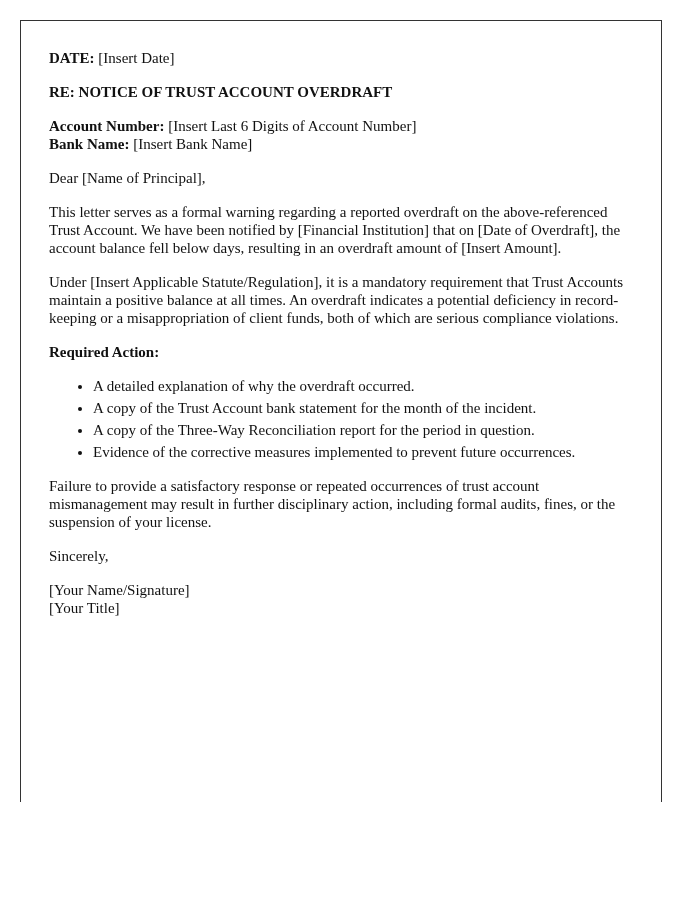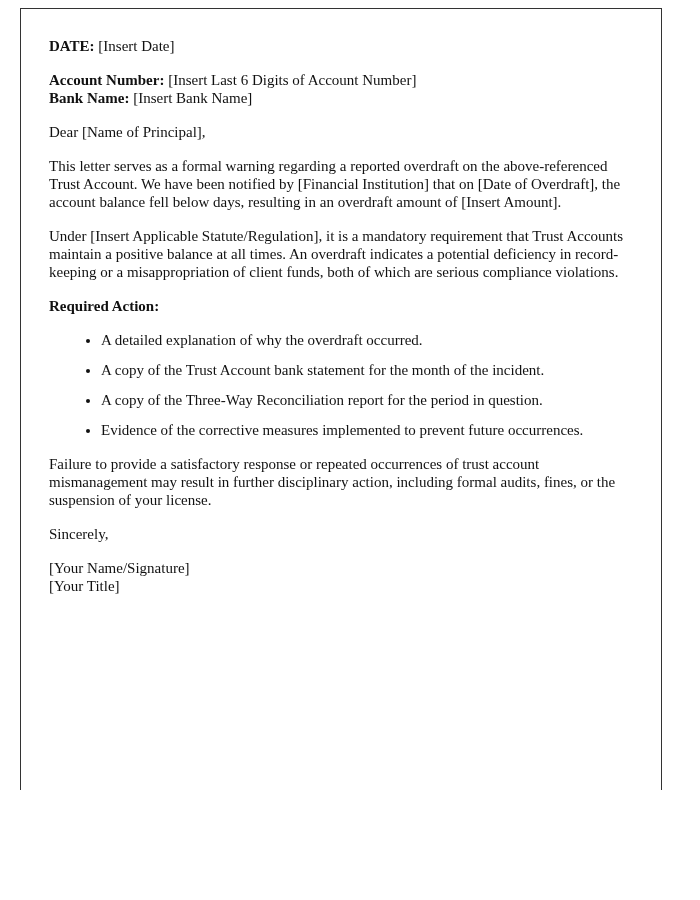--- a/index.html
+++ b/index.html
@@ -11,21 +11,21 @@
       width: 700px;
       height: 900px;
       position: relative;
       overflow: hidden;
       font-family: "Liberation Serif", "DejaVu Serif", serif;
       color: #111111;
     }
     .page-clip {
       position: absolute;
       left: 20px;
-      top: 8px;
+      top: 20px;
       width: 642px;
       height: 782px;
       overflow: hidden;
     }
     .page {
       box-sizing: border-box;
       width: 642px;
       min-height: 900px;
       border: 1px solid #333333;
       padding: 28px 28px 28px 28px;
@@ -37,34 +37,37 @@
     }
     .page b {
       font-weight: bold;
     }
     .page ul {
       margin: 0 0 16px 0;
       padding-left: 40px;
       list-style: disc;
     }
     .page li {
-      margin: 12px;
+      margin: 4px;
     }
   </style>
 </head>
 <body>
 
 <div class="page-clip">
   <div class="page">
 
     <p>
       <b>DATE:</b><span> [Insert Date]</span>
     </p>
 
 
+    <p>
+      <b>RE: NOTICE OF TRUST ACCOUNT OVERDRAFT</b>
+    </p>
 
     <p>
       <b>Account Number:</b><span> [Insert Last 6 Digits of Account Number]</span><br>
       <b>Bank Name:</b><span> [Insert Bank Name]</span>
     </p>
 
     <p>Dear [Name of Principal],</p>
 
     <p>This letter serves as a formal warning regarding a reported overdraft on the above-referenced Trust Account. We have been notified by [Financial Institution] that on [Date of Overdraft], the account balance fell below days, resulting in an overdraft amount of [Insert Amount].</p>
 

